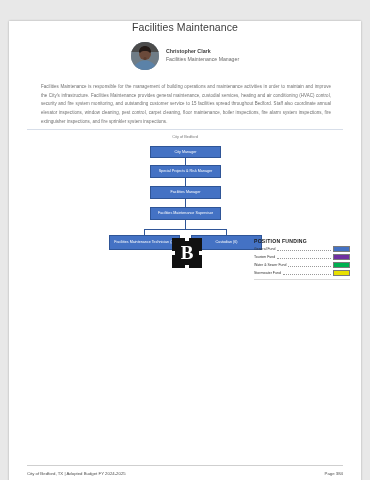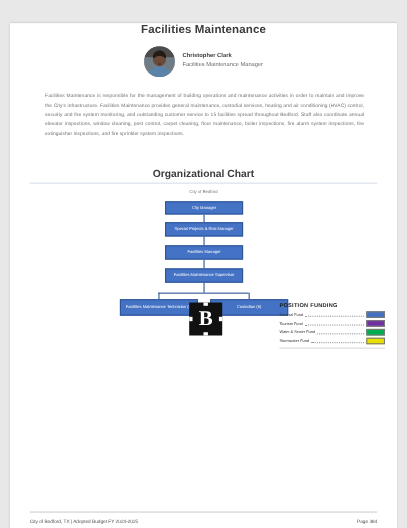--- a/index.html
+++ b/index.html
@@ -18,21 +18,21 @@
     width: 352px;
     height: 466px;
     margin: 7px 9px;
     background: #ffffff;
     box-shadow: 0 0 2px rgba(0,0,0,0.28);
     box-sizing: border-box;
   }
   .doc-title {
     text-align: center;
     font-size: 10.5px;
-    font-weight: bold;
+    font-weight: normal;
     color: #3c3c3c;
     letter-spacing: 0.1px;
     margin-top: 21px;
   }
 
   
   .person {
     display: flex;
     align-items: center;
     justify-content: center;
@@ -241,21 +241,20 @@
       </svg>
     </div>
     <div class="person-text">
       <div class="person-name">Christopher Clark</div>
       <div class="person-role">Facilities Maintenance Manager</div>
     </div>
   </div>
 
   <div class="body-copy">Facilities Maintenance is responsible for the management of building operations and maintenance activities in order to maintain and improve the City's infrastructure. Facilities Maintenance provides general maintenance, custodial services, heating and air conditioning (HVAC) control, security and fire system monitoring, and outstanding customer service to 15 facilities spread throughout Bedford. Staff also coordinate annual elevator inspections, window cleaning, pest control, carpet cleaning, floor maintenance, boiler inspections, fire alarm system inspections, fire extinguisher inspections, and fire sprinkler system inspections.</div>
 
-  <div class="org-title">Organizational Chart</div>
   <div class="org-rule"></div>
   <div class="org-dept">City of Bedford</div>
 
   <div class="chart">
 
     <div class="conn" style="left:176px; top:12px; width:0.8px; height:7px;"></div>
     <div class="conn" style="left:176px; top:32px; width:0.8px; height:8px;"></div>
     <div class="conn" style="left:176px; top:53px; width:0.8px; height:8px;"></div>
     <div class="conn" style="left:176px; top:74px; width:0.8px; height:9px;"></div>
     <div class="conn" style="left:135px; top:83px; width:82px; height:0.8px;"></div>

